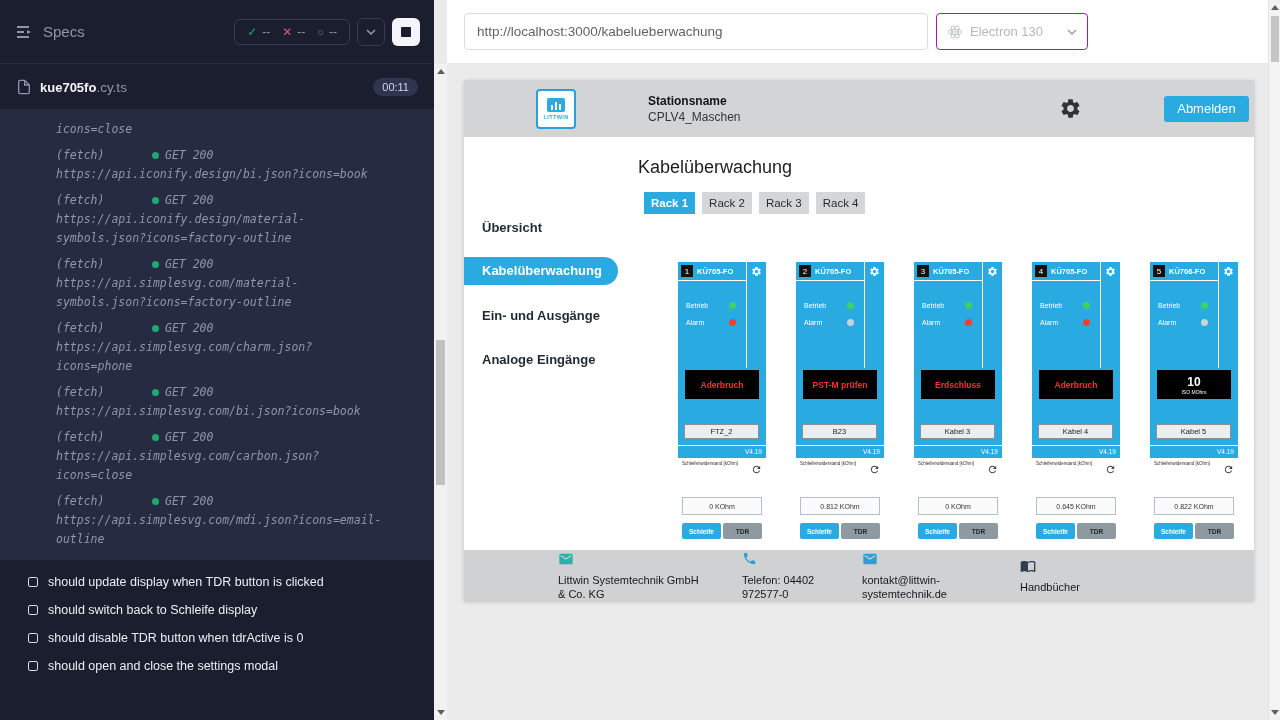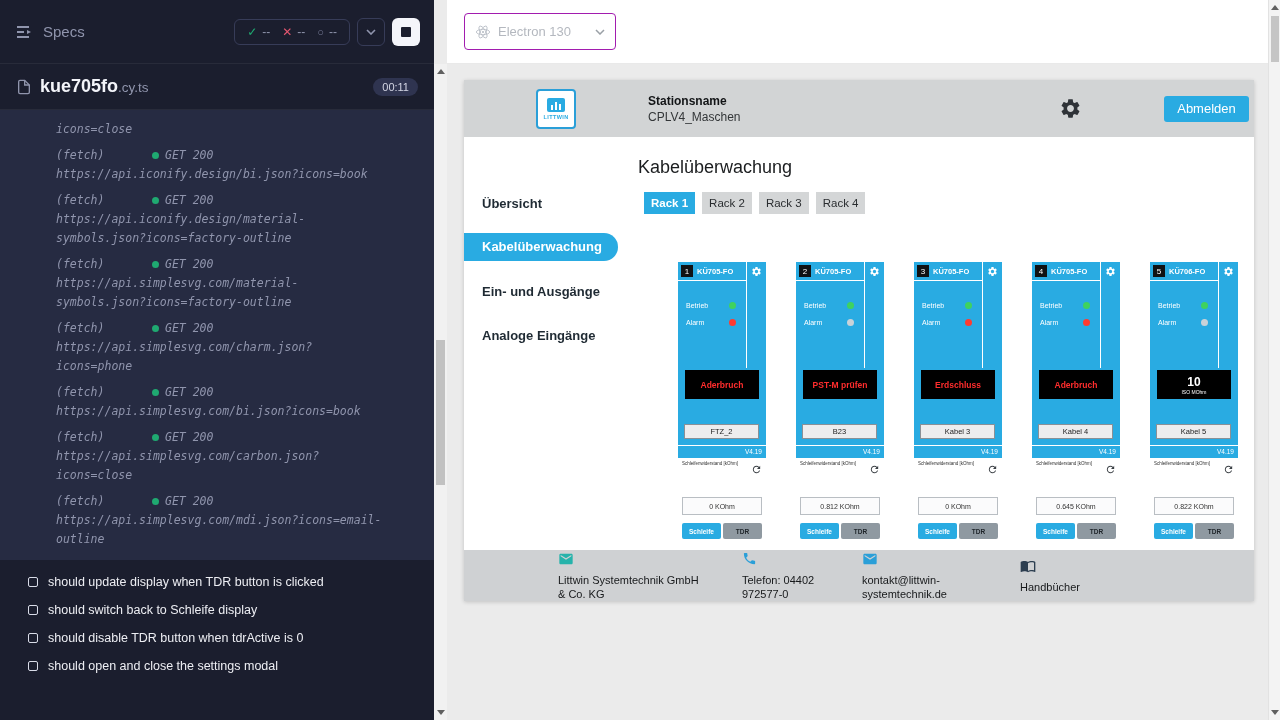--- a/index.html
+++ b/index.html
@@ -16,21 +16,21 @@
   .stat { display:flex; align-items:center; gap:5px; color:#9095ad; }
   .st-ic.pass { color:#1fa971; font-size:12px; }
   .st-ic.fail { color:#e45770; font-size:12px; }
   .st-ic.pend { color:#747994; font-size:11px; }
   .icon-btn { width:28px; height:28px; border:1px solid #373c58; border-radius:6px; display:flex; align-items:center; justify-content:center; cursor:pointer; }
   .stop-btn { width:28px; height:28px; background:#f4f5fa; border-radius:6px; display:flex; align-items:center; justify-content:center; cursor:pointer; }
   .stop-square { width:10px; height:10px; background:#1b1e2e; border-radius:1px; }
 
   .spec-row { height:46px; display:flex; align-items:center; padding:0 16px; border-bottom:1px solid rgba(255,255,255,.06); }
   .doc-icon { width:16px; height:16px; display:inline-flex; margin-right:8px; }
-  .spec-base { font-size:18px; font-weight:700; color:#f3f4f9;margin-top:24px; }
+  .spec-base { font-size:13px; font-weight:700; color:#f3f4f9;margin-top:24px; }
   .spec-ext { font-size:13.5px; color:#9095ad; }
   .time-pill { margin-left:auto; background:#2f3450; color:#d4d6e4; font-size:11px; border-radius:10px; padding:3px 9px; }
 
   .log-panel { background:#262b42; padding:6px 0 8px 0; }
   .log-entry { padding:3.5px 16px 3.5px 56px; font-family:"DejaVu Sans Mono", monospace; font-style:italic; font-size:11.5px; line-height:19px; color:#9095ad; cursor:pointer; }
   .log-head { display:flex; align-items:center; }
   .log-label { display:inline-block; width:96px; }
   .log-status-wrap { display:flex; align-items:center; }
   .log-dot { width:7px; height:7px; border-radius:50%; background:#1fa971; display:inline-block; margin-right:6px; }
   .log-url { white-space:pre-line; }
@@ -68,21 +68,21 @@
   .logo-mark i { display:block; width:2px; background:#fff; }
   .logo-mark i:nth-child(1){height:5px;} .logo-mark i:nth-child(2){height:8px;} .logo-mark i:nth-child(3){height:6px;}
   .logo-text { font-size:5.5px; font-weight:700; color:#29abe2; letter-spacing:.4px; }
   .station { margin-left:72px; line-height:16px; }
   .station-label { font-size:12px; font-weight:700; color:#121416; }
   .station-value { font-size:12px; color:#333638; }
   .hdr-gear { margin-left:auto; width:23px; height:23px; display:inline-flex; cursor:pointer; }
   .logout-btn { margin-left:82px; margin-right:5px; width:85px; height:26px; background:#29abe2; color:#fff; font-size:13px; border:none; border-radius:3px; display:flex; align-items:center; justify-content:center; cursor:pointer; }
 
   .app-body { flex:1; display:flex; min-height:0; }
-  .nav { flex:0 0 160px; padding-top:52px; }
+  .nav { flex:0 0 160px; padding-top:76px; }
   .nav-item { height:30px; line-height:30px; padding-left:18px; font-size:13px; font-weight:700; color:#1f2a33; margin-bottom:14px; cursor:pointer; }
   .nav-item.active { background:#29abe2; color:#fff; width:154px; height:28px; line-height:28px; border-radius:0 14px 14px 0; margin-bottom:16px; }
 
   .main { flex:1; padding:20px 0 0 14px; overflow:hidden; }
   .main-title { font-size:18px; color:#1b1d1f; margin-bottom:14px; }
   .tabs { display:flex; gap:7px; margin-left:6px; margin-bottom:48px; }
   .tab { height:22px; padding:8px 7px; display:flex; align-items:center; background:#d4d6d7; color:#2a2d30; font-size:11.5px; cursor:pointer; }
   .tab.active { background:#29abe2; color:#fff; font-weight:700; }
 
   .cards { display:flex; gap:30px; margin-left:40px; }
@@ -278,20 +278,23 @@
 </div>
 
 <div class="sb-left">
   <span class="sb-arrow up"></span>
   <span class="sb-thumb"></span>
   <span class="sb-arrow down"></span>
 </div>
 
 <div class="stage">
   <div class="topbar">
+    <div class="url-box">
+        <span>http://localhost:3000/kabelueberwachung</span>
+      </div>
     <div class="select-box browser">
       <span style="display:inline-flex;">
         <svg viewBox="0 0 24 24" width="16" height="16">
             <g fill="none" stroke="#b9bec6" stroke-width="1.3">
               <ellipse cx="12" cy="12" rx="10" ry="4"></ellipse>
               <ellipse cx="12" cy="12" rx="10" ry="4" transform="rotate(60 12 12)"></ellipse>
               <ellipse cx="12" cy="12" rx="10" ry="4" transform="rotate(120 12 12)"></ellipse>
             </g>
             <circle cx="12" cy="12" r="1.6" fill="#b9bec6"></circle>
           </svg>

